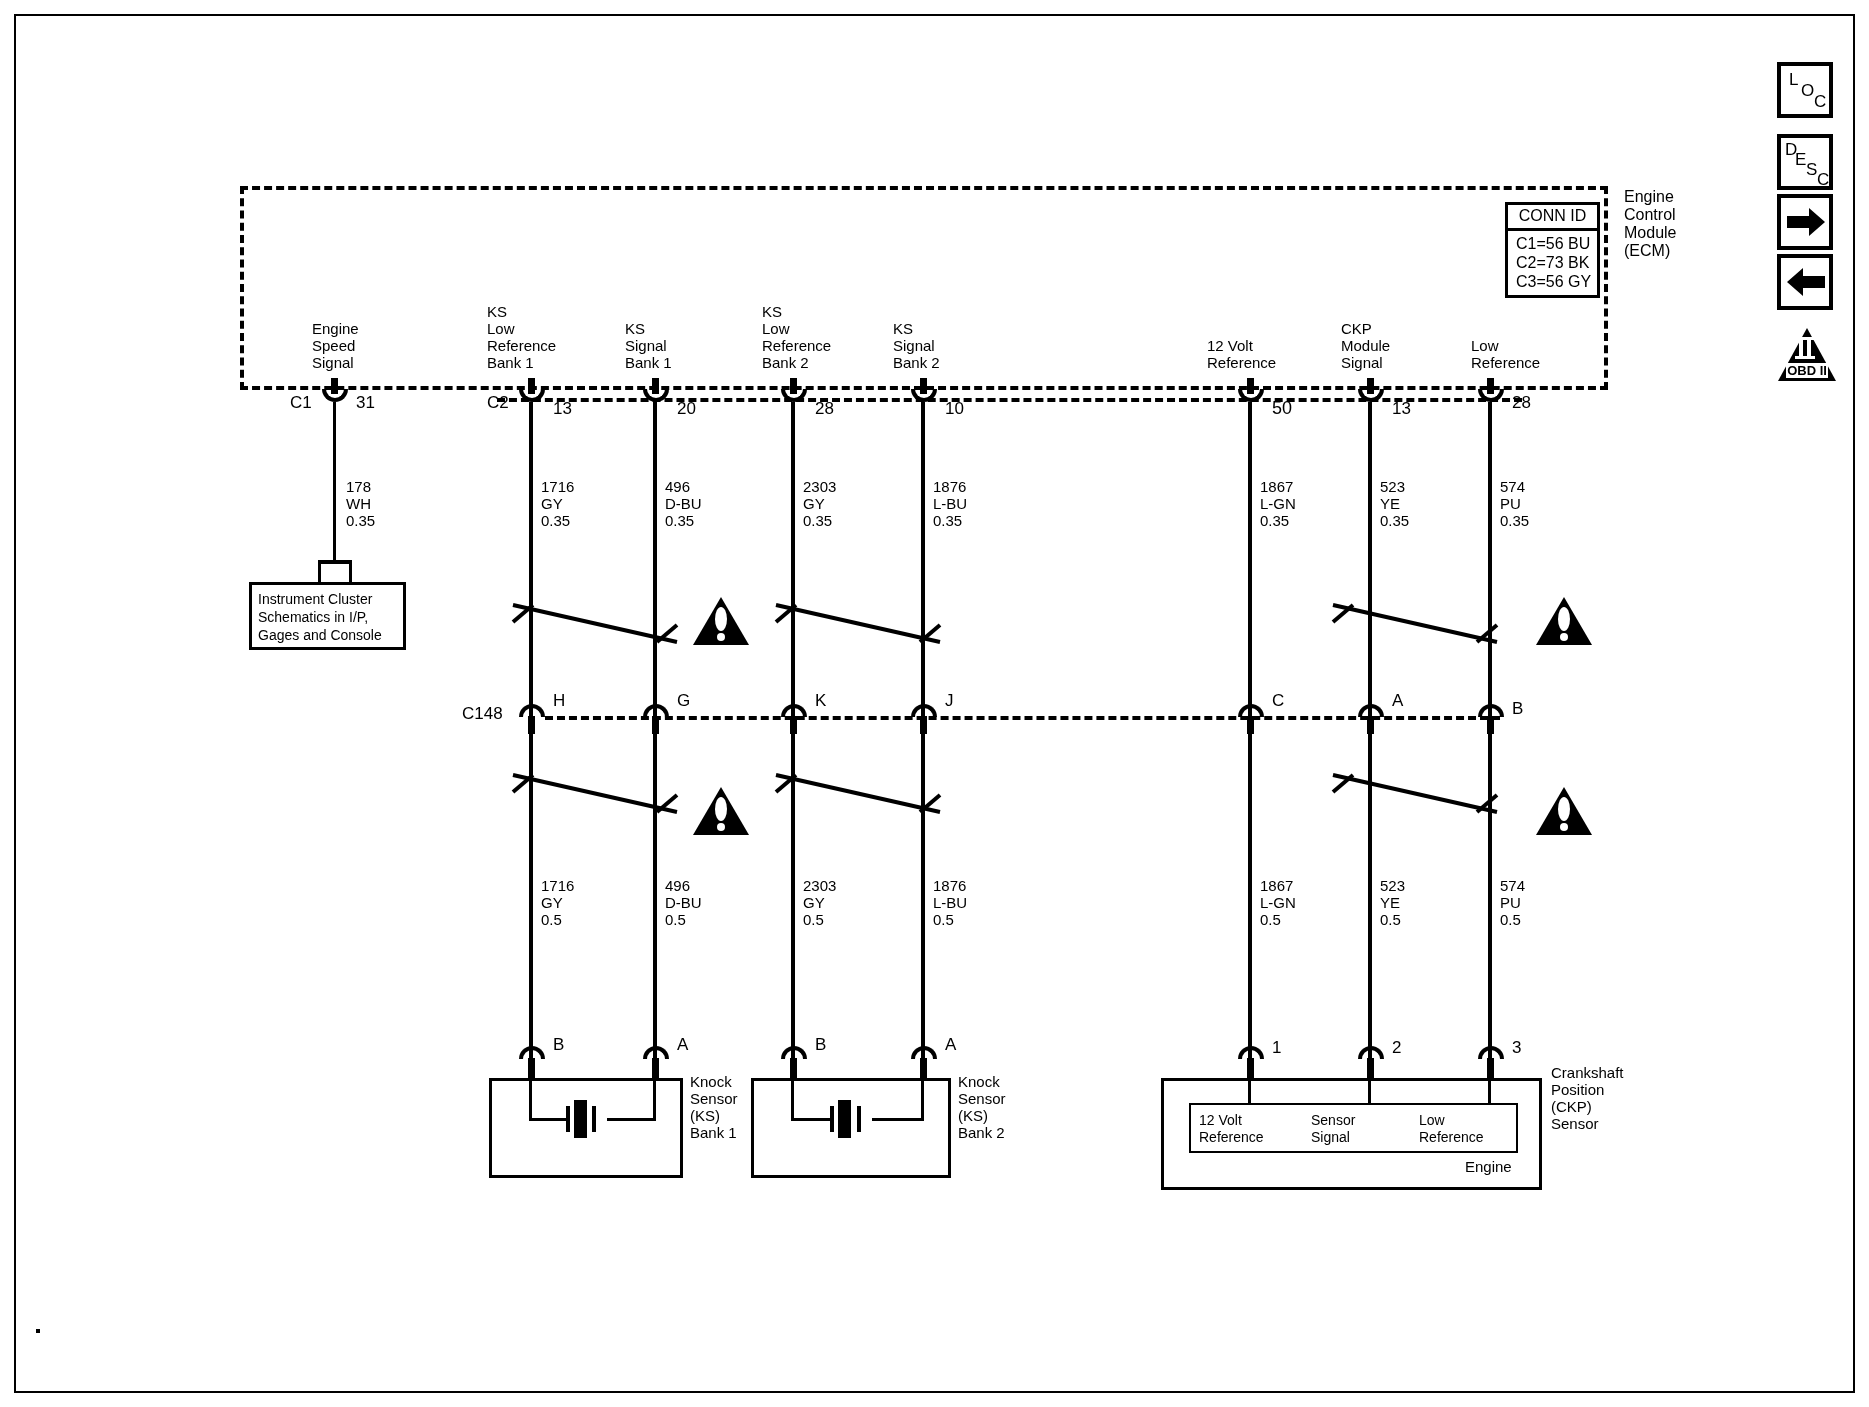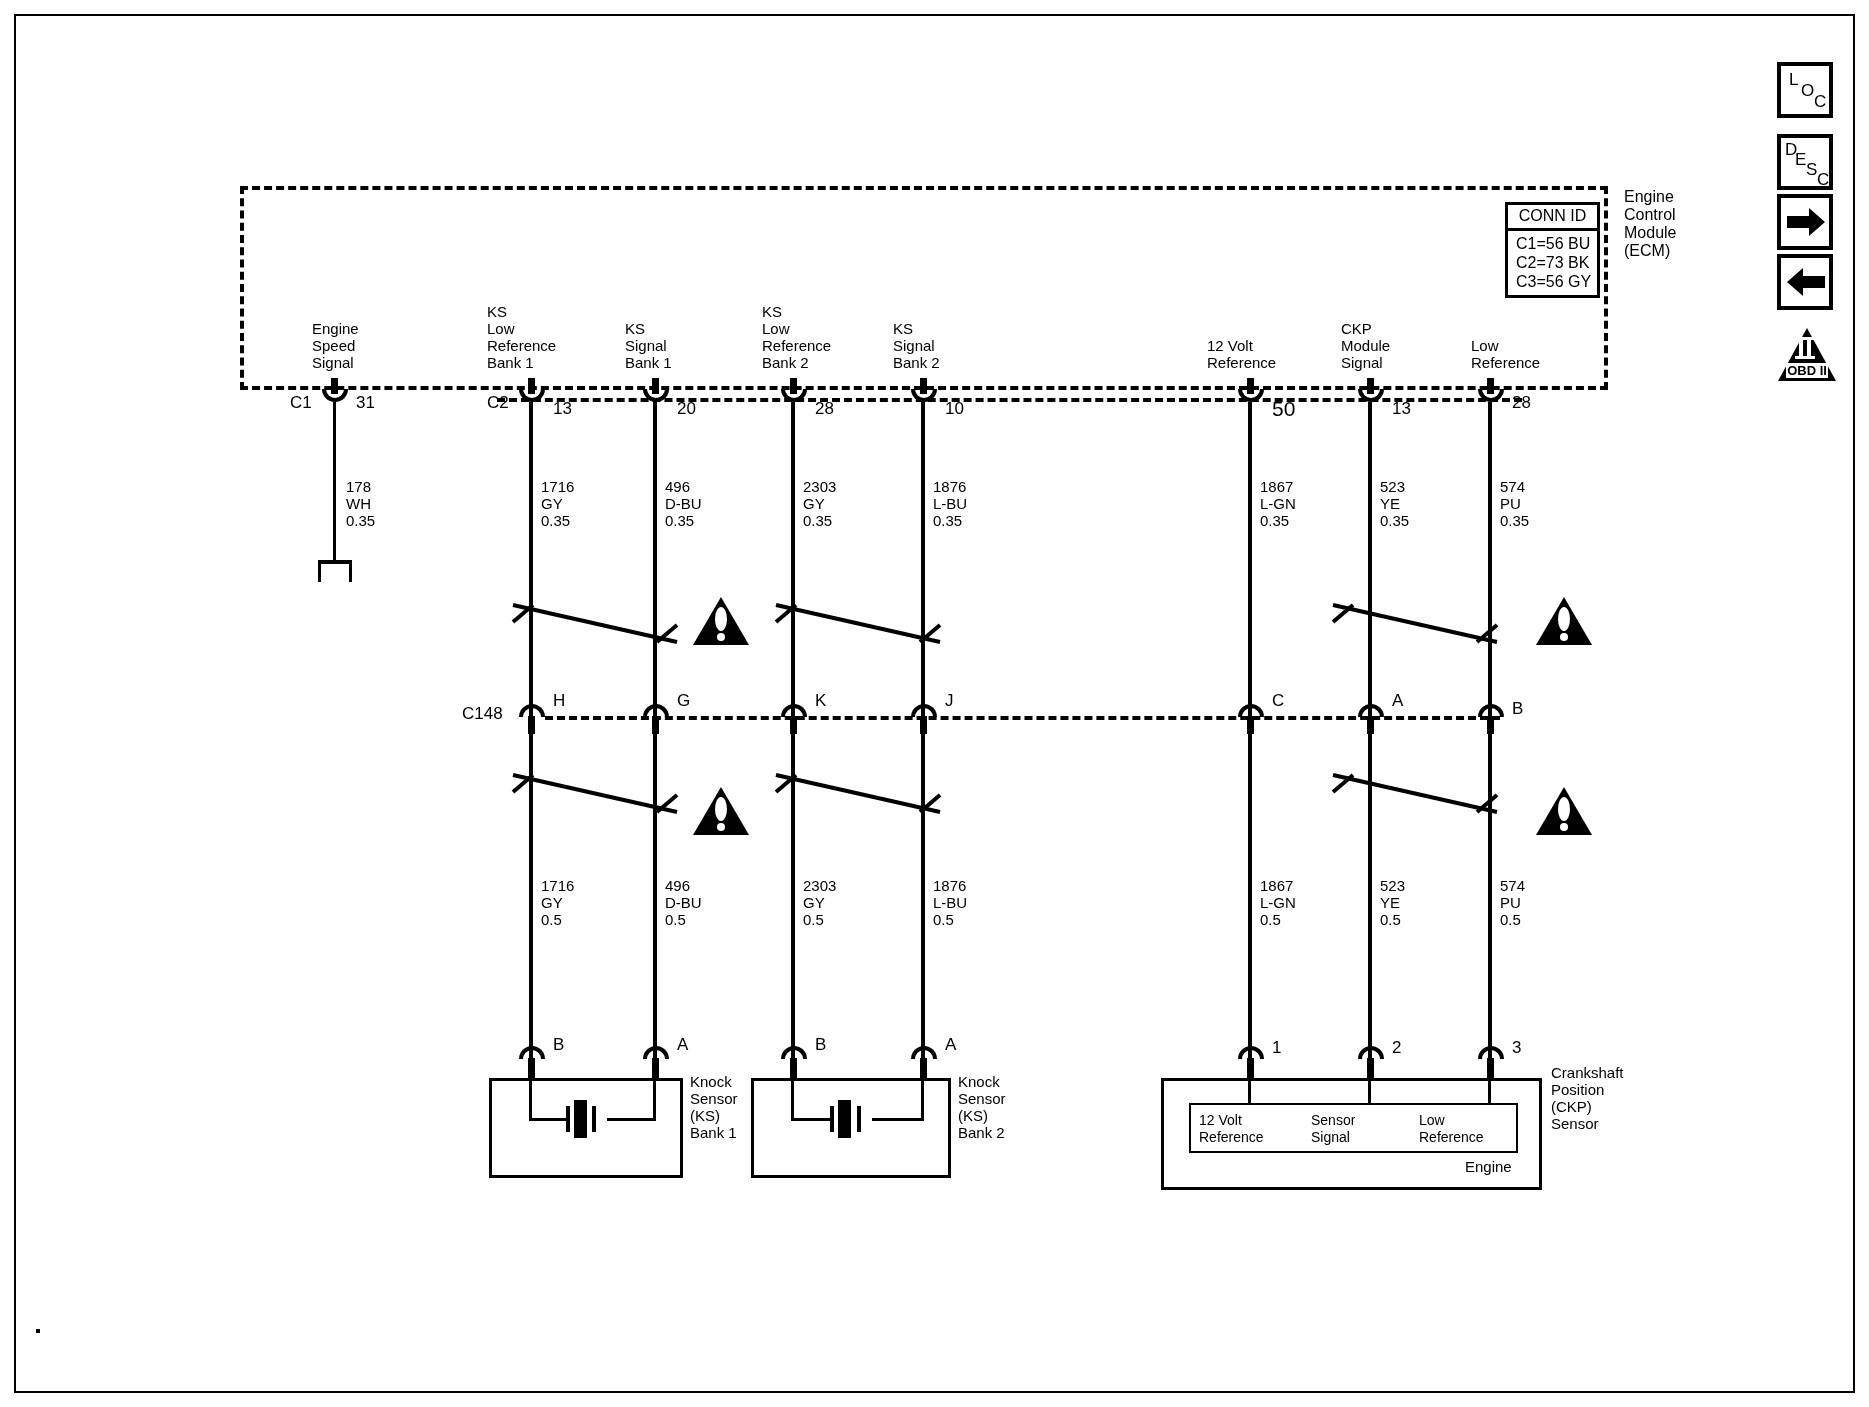--- a/index.html
+++ b/index.html
@@ -196,21 +196,21 @@
   <div class="cup-down" style="left:781px;top:389px;"></div>
   <div class="pin-stub" style="left:790px;top:378px;height:16px;"></div>
   <div class="lbl" style="left:815px;top:400px;font-size:17px;">28</div>
 
   <div class="cup-down" style="left:911px;top:389px;"></div>
   <div class="pin-stub" style="left:920px;top:378px;height:16px;"></div>
   <div class="lbl" style="left:945px;top:400px;font-size:17px;">10</div>
 
   <div class="cup-down" style="left:1238px;top:389px;"></div>
   <div class="pin-stub" style="left:1247px;top:378px;height:16px;"></div>
-  <div class="lbl" style="left:1272px;top:400px;font-size:21px;">50</div>
+  <div class="lbl" style="left:1272px;top:400px;font-size:18px;">50</div>
 
   <div class="cup-down" style="left:1358px;top:389px;"></div>
   <div class="pin-stub" style="left:1367px;top:378px;height:16px;"></div>
   <div class="lbl" style="left:1392px;top:400px;font-size:17px;">13</div>
 
   <div class="cup-down" style="left:1478px;top:389px;"></div>
   <div class="pin-stub" style="left:1487px;top:378px;height:16px;"></div>
   <div class="lbl" style="left:1512px;top:394px;font-size:17px;">28</div>
 
   <div class="vline" style="left:333px;top:402px;height:160px;"></div>
@@ -236,20 +236,25 @@
   <div class="lbl" style="left:803px;top:478px;"><span>2303</span><br><span>GY</span><br><span>0.35</span></div>
 
   <div class="lbl" style="left:933px;top:478px;"><span>1876</span><br><span>L-BU</span><br><span>0.35</span></div>
 
   <div class="lbl" style="left:1260px;top:478px;"><span>1867</span><br><span>L-GN</span><br><span>0.35</span></div>
 
   <div class="lbl" style="left:1380px;top:478px;"><span>523</span><br><span>YE</span><br><span>0.35</span></div>
 
   <div class="lbl" style="left:1500px;top:478px;"><span>574</span><br><span>PU</span><br><span>0.35</span></div>
 
+  <div class="box" style="left:249px;top:582px;width:157px;height:68px;">
+    <div class="lbl" style="left:6px;top:5px;font-size:14px;line-height:18px;position:absolute;">Instrument Cluster
+Schematics in I/P,
+Gages and Console</div>
+  </div>
 
   <svg class="abs" style="left:505px;top:600px;" width="200" height="50">
     <line x1="8" y1="5" x2="172" y2="42" stroke="#000" stroke-width="4"></line>
     <line x1="8" y1="22" x2="28" y2="5" stroke="#000" stroke-width="4"></line>
     <line x1="152" y1="42" x2="172" y2="25" stroke="#000" stroke-width="4"></line>
   </svg>
   <svg class="abs" style="left:768px;top:600px;" width="200" height="50">
     <line x1="8" y1="5" x2="172" y2="42" stroke="#000" stroke-width="4"></line>
     <line x1="8" y1="22" x2="28" y2="5" stroke="#000" stroke-width="4"></line>
     <line x1="152" y1="42" x2="172" y2="25" stroke="#000" stroke-width="4"></line>

